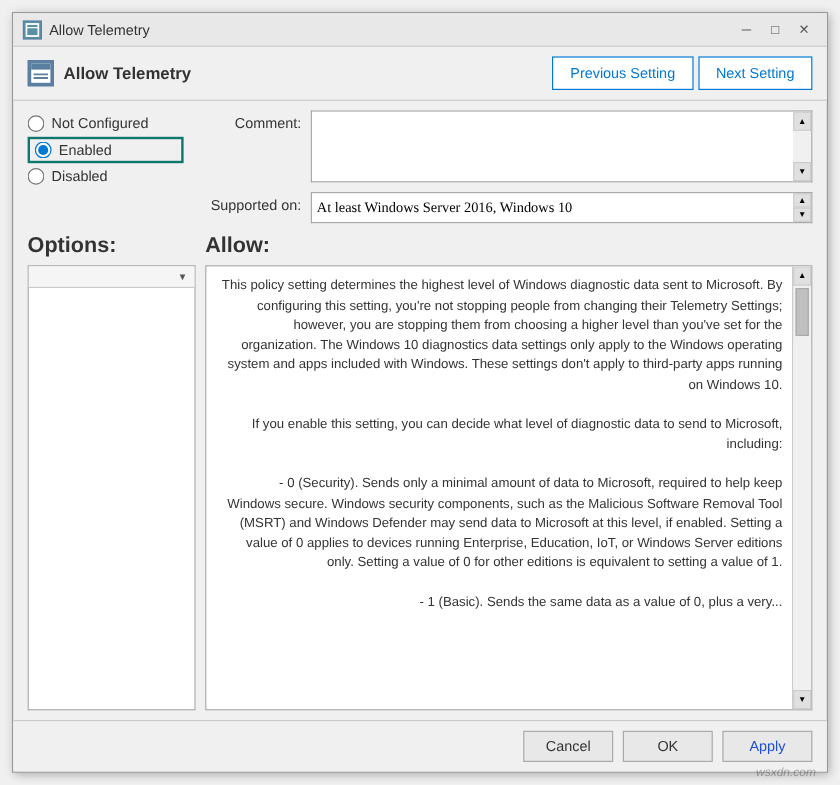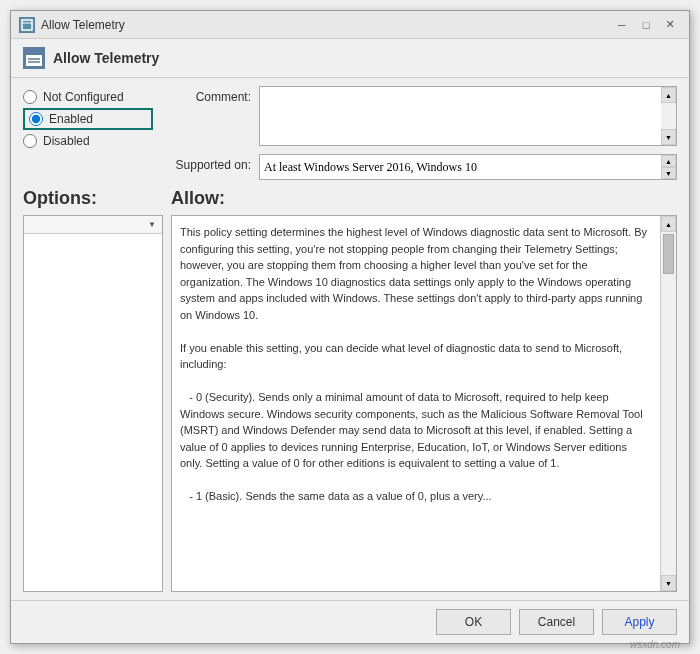--- a/index.html
+++ b/index.html
@@ -254,20 +254,21 @@
       display: flex;
       flex-direction: column;
     }
     .help-box {
       flex: 1;
       border: 1px solid #aaa;
       background: white;
       overflow: hidden;
       display: flex;
       position: relative;
+      text-align: right;
     }
     .help-text {
       flex: 1;
       padding: 8px;
       font-size: 11px;
       line-height: 1.5;
       color: #333;
       overflow: hidden;
     }
     .help-scrollbar {
@@ -355,20 +356,24 @@
         <div class="header-icon">
           <svg width="22" height="22" viewBox="0 0 22 22">
             <rect width="22" height="22" fill="#5a7fa0"></rect>
             <rect x="3" y="3" width="16" height="16" fill="white"></rect>
             <rect x="3" y="3" width="16" height="5" fill="#5a7fa0"></rect>
             <line x1="5" y1="12" x2="17" y2="12" stroke="#5a7fa0" stroke-width="1.5"></line>
             <line x1="5" y1="15" x2="17" y2="15" stroke="#5a7fa0" stroke-width="1.5"></line>
           </svg>
         </div>
         <span class="header-title">Allow Telemetry</span>
+      </div>
+      <div class="header-nav-buttons">
+        <button class="nav-button">Previous Setting</button>
+        <button class="nav-button">Next Setting</button>
       </div>
     </div>
 
     <div class="main-area">
 
       <div class="top-section">
 
         <div class="radio-group">
           <label class="radio-item">
             <input type="radio" class="radio-input" name="config" style="">
@@ -442,18 +447,18 @@
               <div style="flex:1;background:#f0f0f0;"></div>
               <div class="scrollbar-btn">▼</div>
             </div>
           </div>
         </div>
       </div>
     </div>
 
     <div class="footer">
       <div class="watermark">wsxdn.com</div>
+      <button class="footer-btn">Cancel</button>
       <button class="footer-btn">OK</button>
-      <button class="footer-btn">Cancel</button>
       <button class="footer-btn apply">Apply</button>
     </div>
   </div>
 </div>
 
 </body></html>

